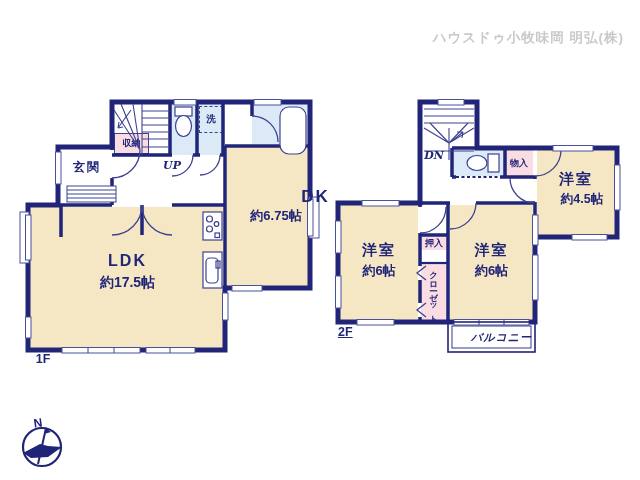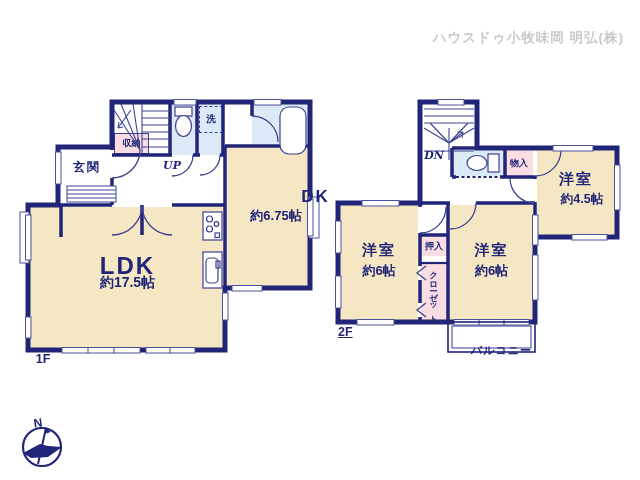--- a/index.html
+++ b/index.html
@@ -37,21 +37,21 @@
     <span>洗</span>
   </div>
 
   <div class="room" style="left:452px;top:150px;width:53px;height:26px;background:var(--wet-blue,#dce9f6);"></div>
   <div class="chip" style="left:505px;top:150px;width:28px;height:26px;font-size:9px;">
     <span>物入</span>
   </div>
   <div class="room" style="left:537px;top:150px;width:78px;height:85px;background:var(--room-beige,#f6e7c4);"></div>
   <div class="room" style="left:340px;top:205px;width:78px;height:115px;background:var(--room-beige,#f6e7c4);"></div>
   <div class="room" style="left:450px;top:205px;width:83px;height:115px;background:var(--room-beige,#f6e7c4);"></div>
-  <div class="chip" style="left:421px;top:236px;width:26px;height:20px;font-size:9px;">
+  <div class="chip" style="left:421px;top:236px;width:26px;height:14px;font-size:9px;">
     <span>押入</span>
   </div>
   <div class="chip vtext" style="left:421px;top:264px;width:26px;height:56px;font-size:8.5px;">
     <span>クローゼット</span>
   </div>
 
   <svg width="640" height="480" viewBox="0 0 640 480">
 
     <g stroke="var(--wall,#202578)" fill="none">
       <path stroke-width="5" d="M112,102 H310 V288 H225 V350 H28 V205 H58 V147 H112 Z"></path>
@@ -189,28 +189,28 @@
       <path d="M46,428 L38,464" stroke="var(--wall,#202578)" stroke-width="2" fill="none"></path>
       <polygon points="23,453 40,444 48,446 62,447 48,457 31,458" fill="var(--wall,#202578)"></polygon>
       <polygon points="46,428 51,432 44,434" fill="var(--wall,#202578)"></polygon>
     </g>
   </svg>
 
   <div class="lbl" style="left:62px;top:161px;width:50px;font-size:12px;letter-spacing:2px;">玄関</div>
   <div class="lbl serif-it" style="left:160px;top:160px;width:24px;font-size:11px;">UP</div>
   <div class="lbl" style="left:227px;top:188px;width:81px;font-size:17px;letter-spacing:2px;margin-left:48px;">DK</div>
   <div class="lbl" style="left:227px;top:209px;width:98px;font-size:13px;">約6.75帖</div>
-  <div class="lbl" style="left:30px;top:253px;width:195px;font-size:24px;letter-spacing:2px;">LDK</div>
+  <div class="lbl" style="left:30px;top:253px;width:195px;font-size:16px;letter-spacing:2px;">LDK</div>
   <div class="lbl" style="left:30px;top:275px;width:195px;font-size:14px;">約17.5帖</div>
   <div class="lbl" style="left:30px;top:353px;width:26px;font-size:12.5px;text-align:center;">1F</div>
 
   <div class="lbl serif-it" style="left:421px;top:150px;width:26px;font-size:11px;">DN</div>
   <div class="lbl" style="left:537px;top:171px;width:78px;font-size:15px;letter-spacing:2px;">洋室</div>
   <div class="lbl" style="left:537px;top:193px;width:90px;font-size:12.5px;">約4.5帖</div>
   <div class="lbl" style="left:340px;top:242px;width:78px;font-size:15px;letter-spacing:2px;">洋室</div>
   <div class="lbl" style="left:340px;top:264px;width:78px;font-size:13px;">約6帖</div>
   <div class="lbl" style="left:450px;top:242px;width:83px;font-size:15px;letter-spacing:2px;">洋室</div>
   <div class="lbl" style="left:450px;top:264px;width:83px;font-size:13px;">約6帖</div>
-  <div class="lbl" style="left:450px;top:345px;width:103px;font-size:11px;letter-spacing:1px;">バルコニー</div>
+  <div class="lbl" style="left:450px;top:332px;width:103px;font-size:11px;letter-spacing:1px;font-style:italic;">バルコニー</div>
   <div class="lbl" style="left:338px;top:326px;width:26px;font-size:12.5px;text-align:left;text-decoration:underline;">2F</div>
 
   <div class="lbl" style="left:30px;top:417px;width:16px;font-size:12px;transform:rotate(-8deg);">N</div>
 </div>
 
 </body></html>

